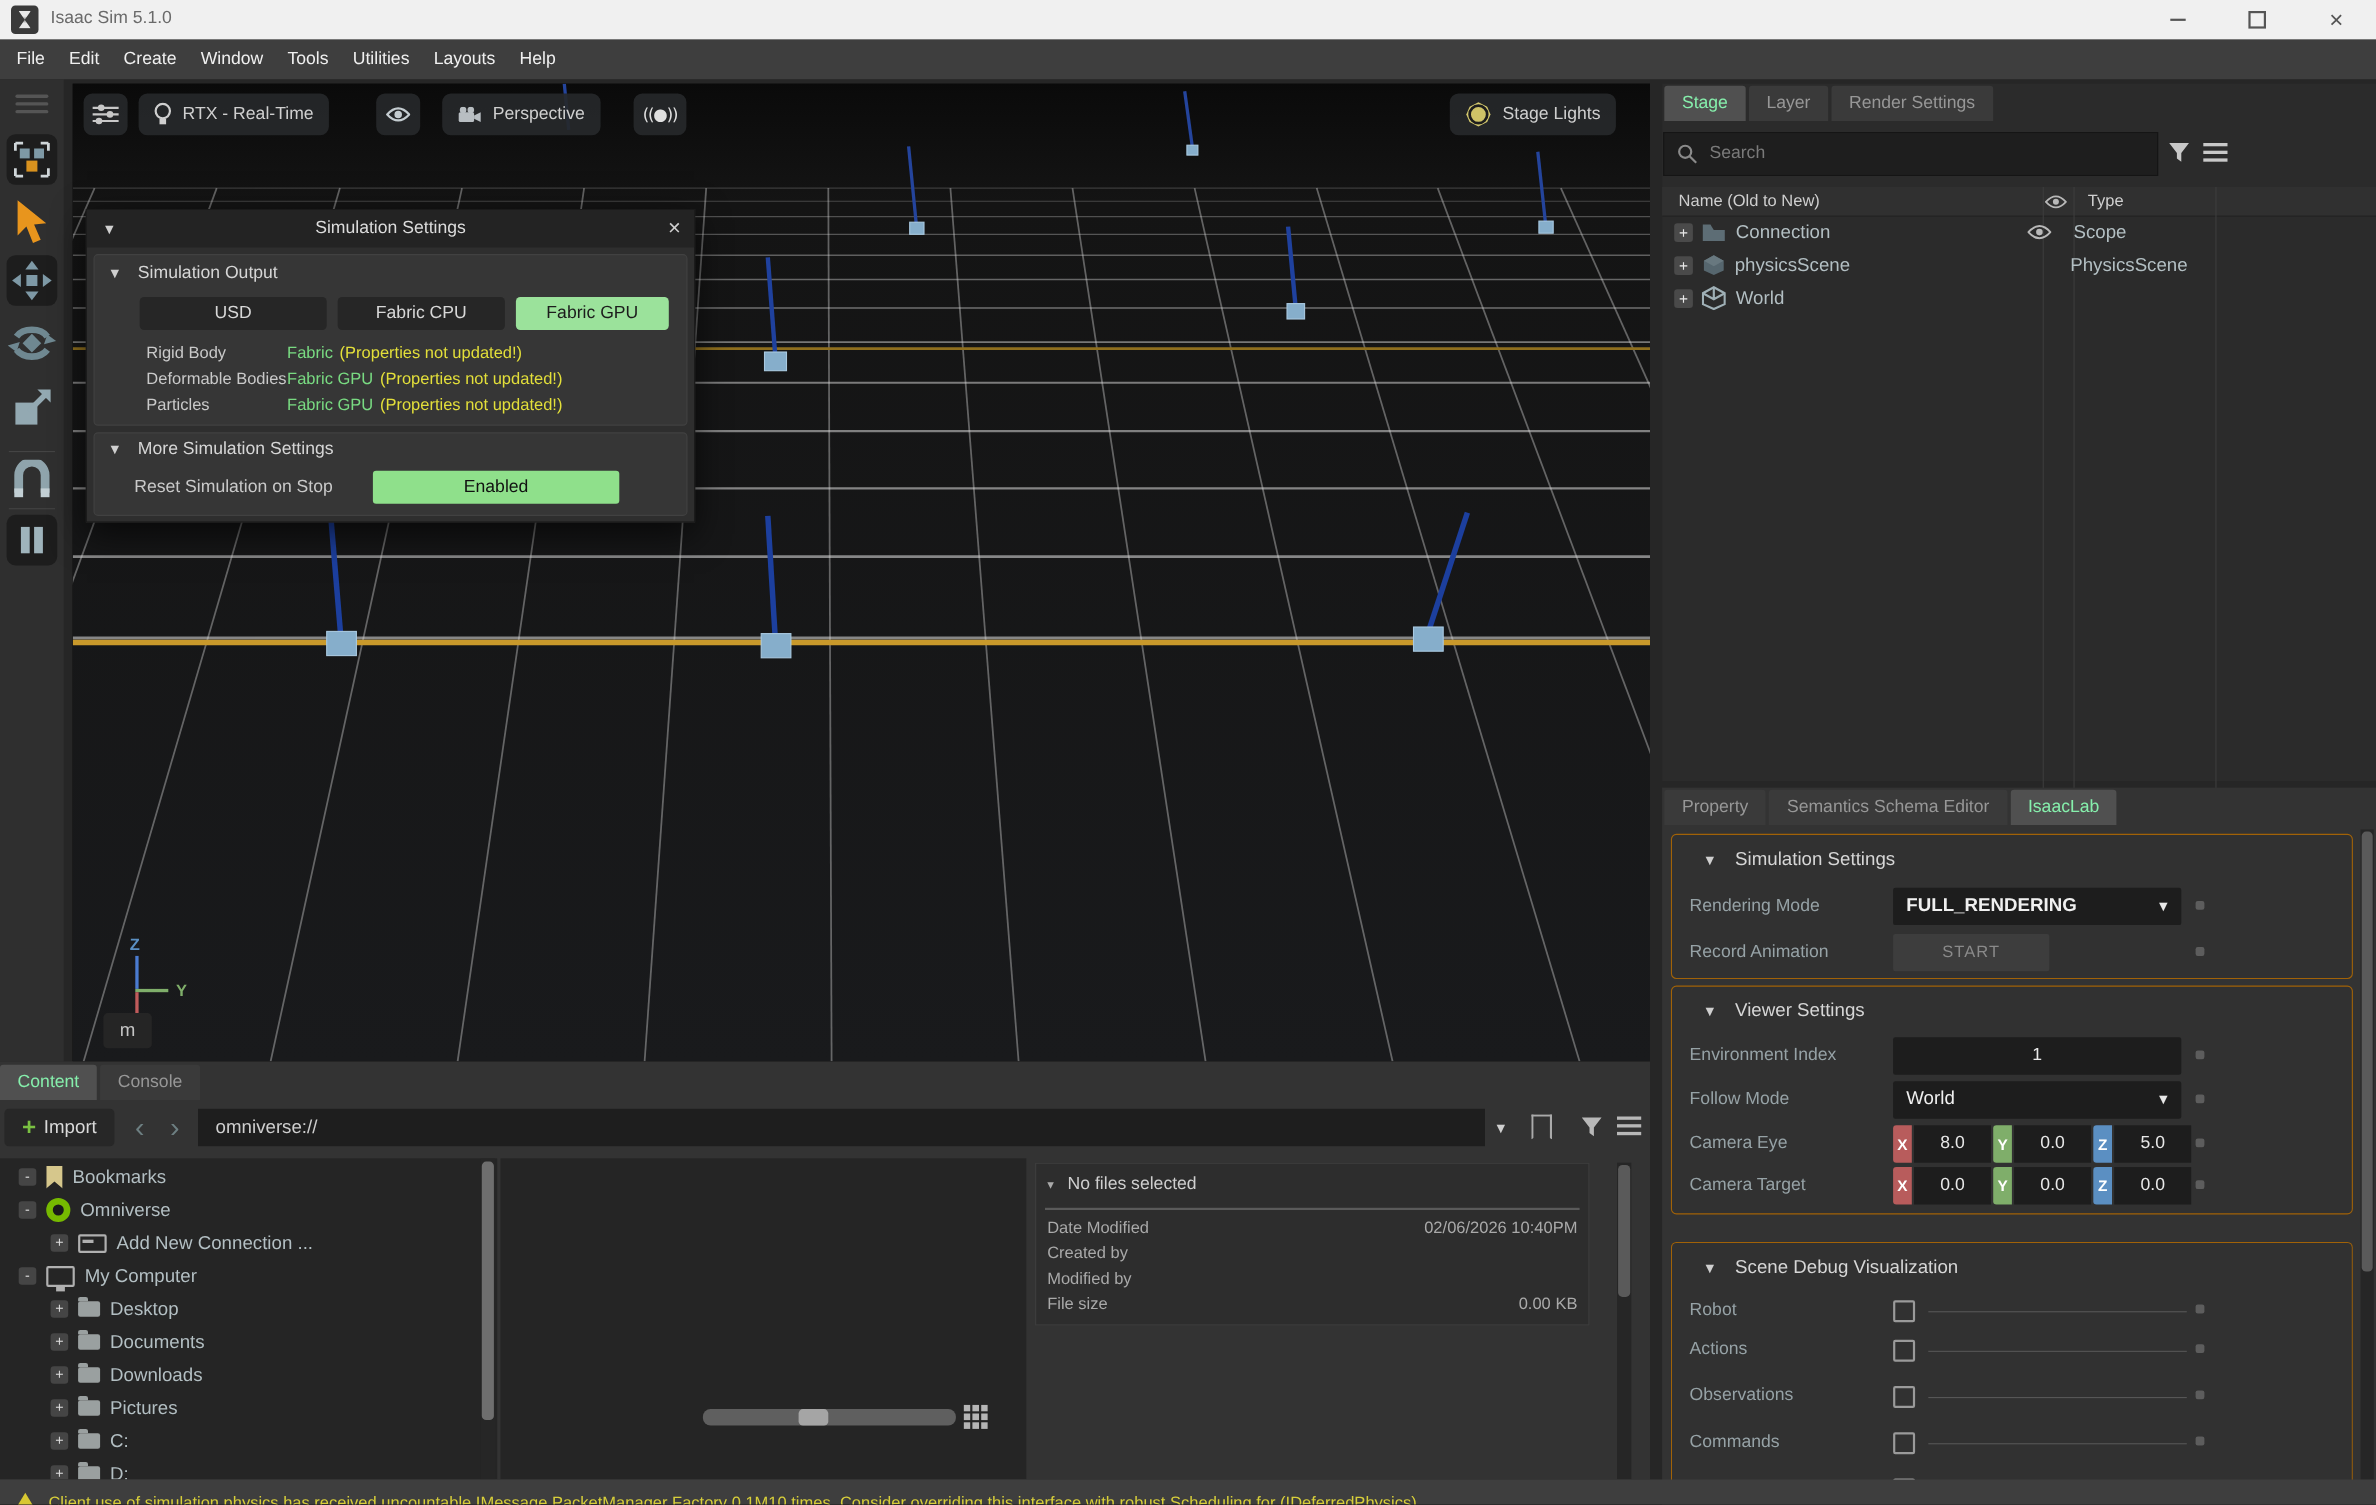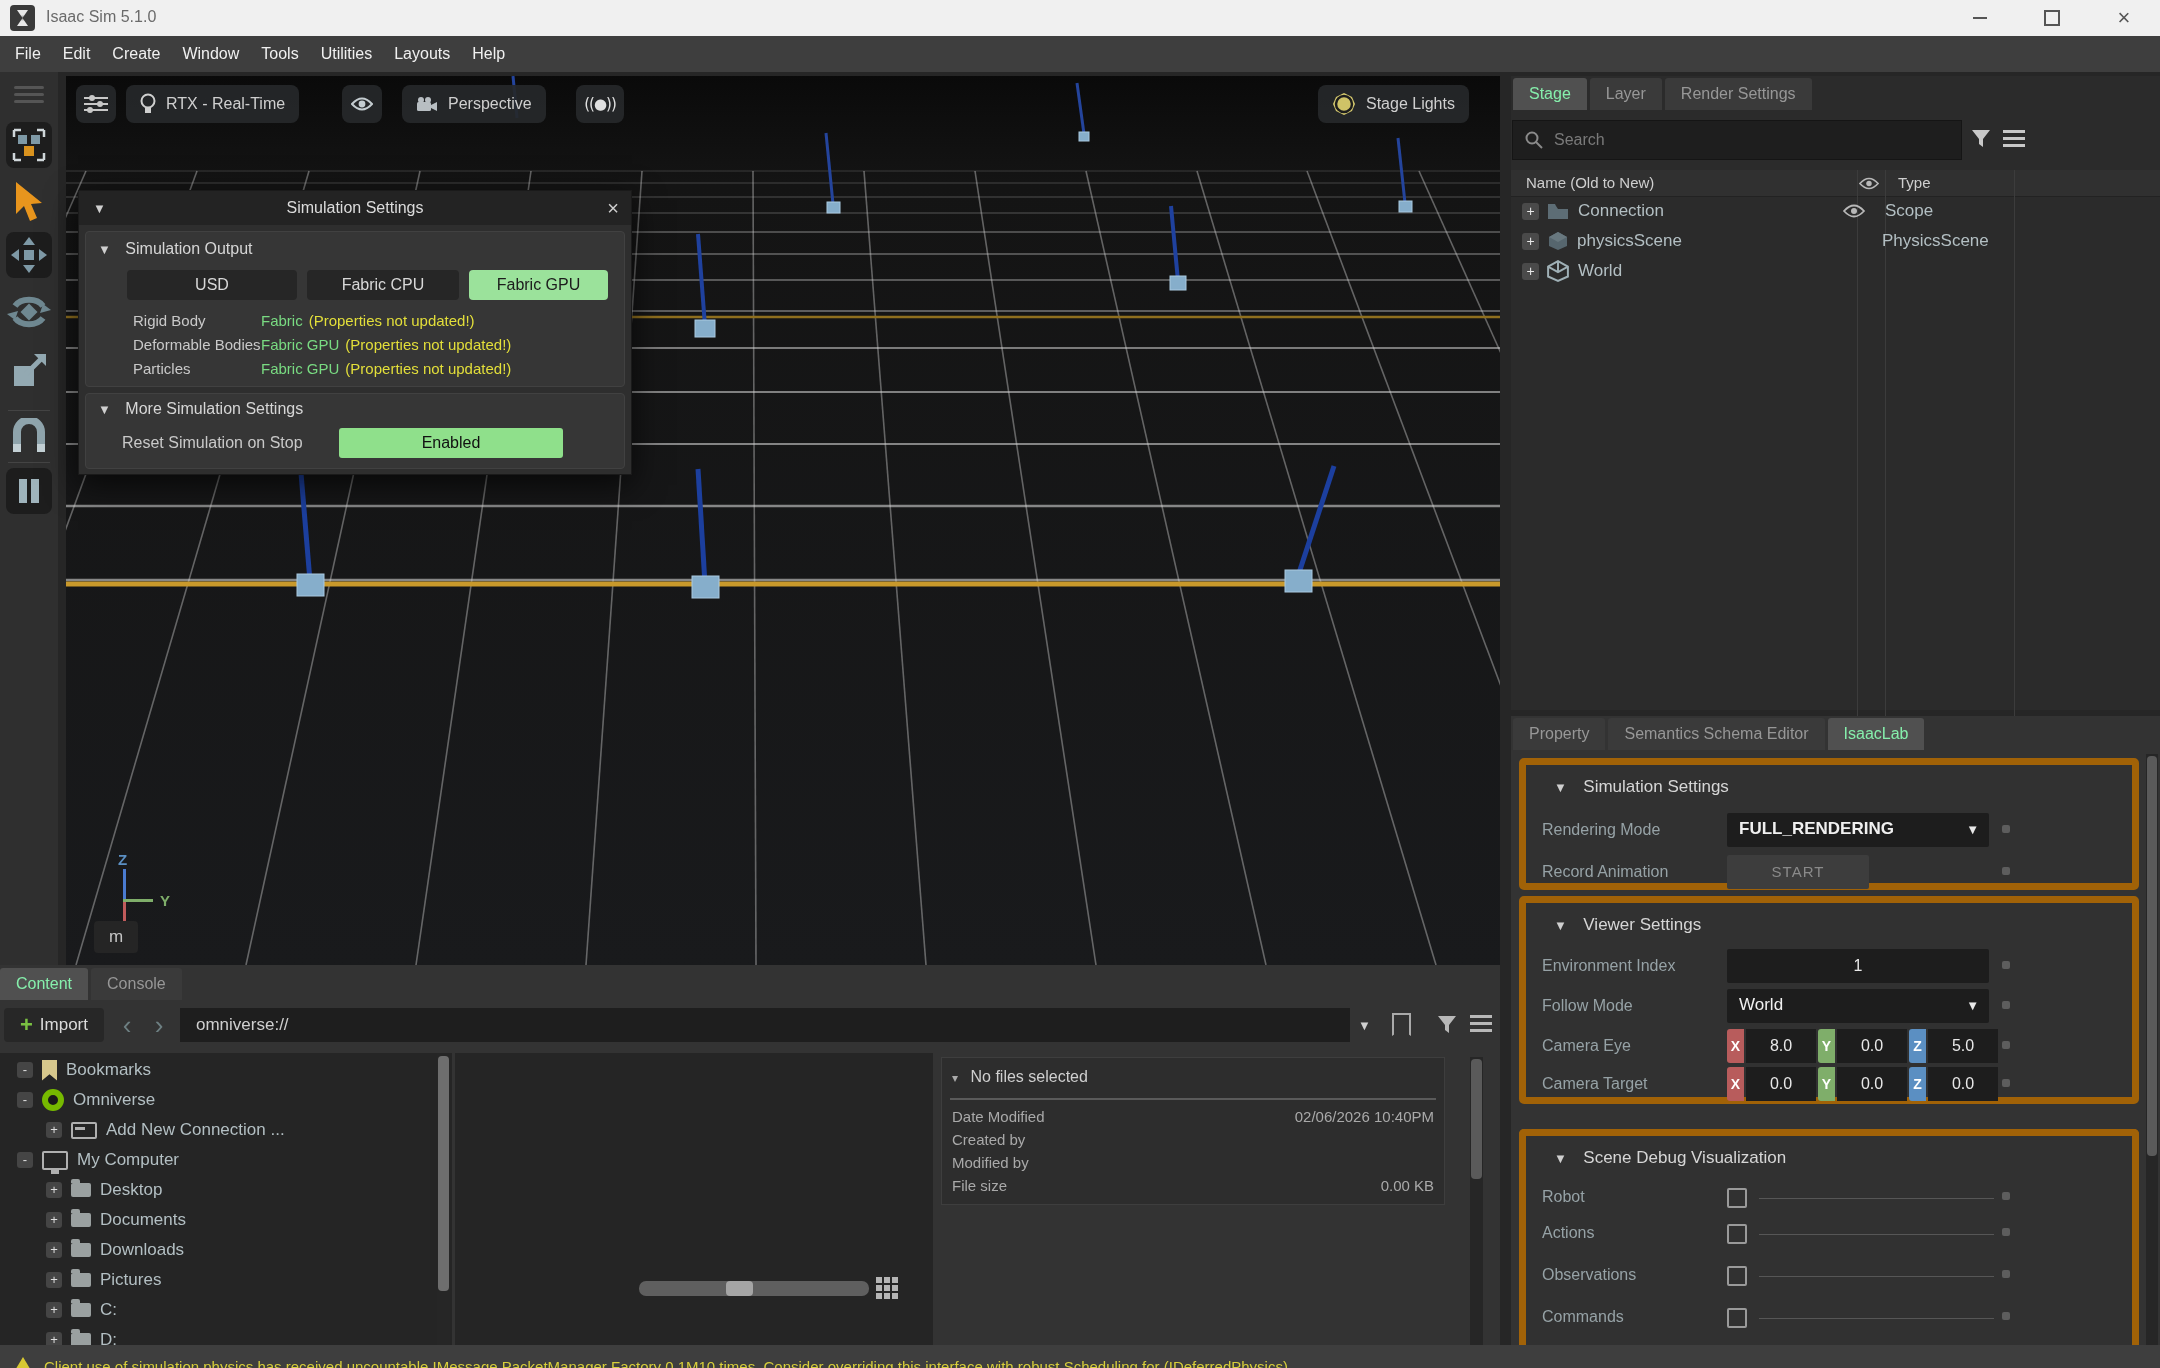--- a/index.html
+++ b/index.html
@@ -58,21 +58,21 @@
   .rpanel{left:1511px;top:76px;width:649px;height:634px;background:#2b2b2b;}
   .searchbox{left:1px;top:44px;width:450px;height:40px;background:#1e1e1e;border:1px solid #151515;display:flex;align-items:center;box-sizing:border-box;}
   .searchbox input{background:transparent;border:0;outline:0;color:#c8c8c8;font-size:16px;width:330px;font-family:"Liberation Sans",sans-serif;}
   .searchbox input::placeholder{color:#7a7a7a;}
   .colhdr{left:0;top:94px;width:649px;height:26px;background:#303030;border-bottom:1px solid #222;font-size:15px;color:#cfcfcf;}
   .stagerow{left:0;width:649px;height:30px;display:flex;align-items:center;font-size:17px;color:#b3bfc3;}
   .expbox{width:17px;height:17px;background:#4a4a4a;border-radius:3px;color:#e8e8e8;font-size:14px;line-height:16px;text-align:center;}
   .vsep{top:94px;width:1px;height:600px;background:#3c3c3c;}
   
   .ppanel{left:1511px;top:716px;width:649px;height:652px;background:#333;}
-  .frame{left:8px;width:620px;background:#313131;border:7px solid #a16207;border-radius:5px;box-sizing:border-box;}
+  .frame{left:8px;width:620px;background:#313131;border:1px solid #a16207;border-radius:5px;box-sizing:border-box;}
   .plabel{position:absolute;left:16px;font-size:16px;color:#96a2a6;}
   .pfield{position:absolute;left:201px;width:262px;height:34px;background:#1d1d1d;border-radius:2px;box-sizing:border-box;}
   .pdot{position:absolute;left:476px;width:8px;height:8px;background:#5d5d5d;border-radius:2px;}
   .ddtext{position:absolute;left:12px;top:6px;font-size:17px;color:#f0f0f0;font-weight:bold;}
   .ddarrow{position:absolute;right:10px;top:9px;color:#e8e8e8;font-size:13px;}
   .tagcell{width:17px;height:34px;border-radius:3px 0 0 3px;color:#fff;font-size:14px;font-weight:bold;
            display:flex;align-items:center;justify-content:center;}
   .valcell{width:70px;height:34px;background:#1d1d1d;color:#e8e8e8;font-size:16px;display:flex;align-items:center;justify-content:center;}
   .cbx{position:absolute;left:201px;width:16px;height:16px;border:2px solid #9a9a9a;border-radius:2px;}
   .hline{position:absolute;left:233px;width:235px;height:1px;background:#565656;}

